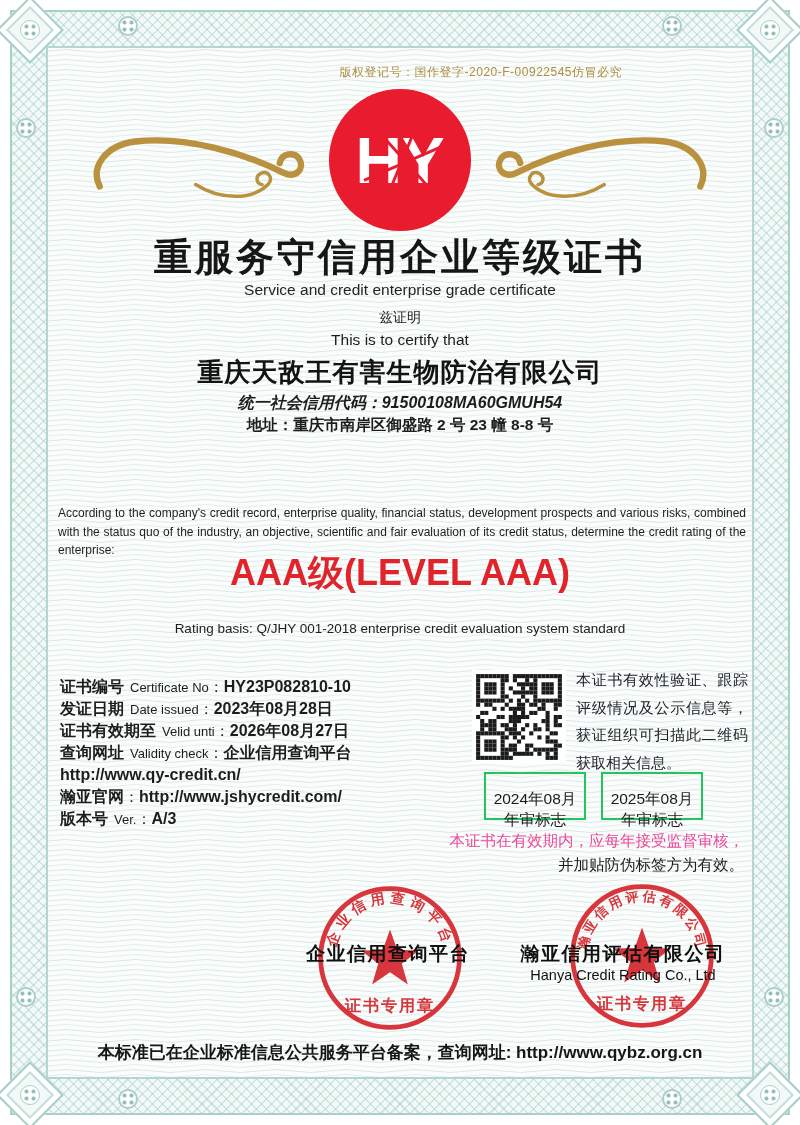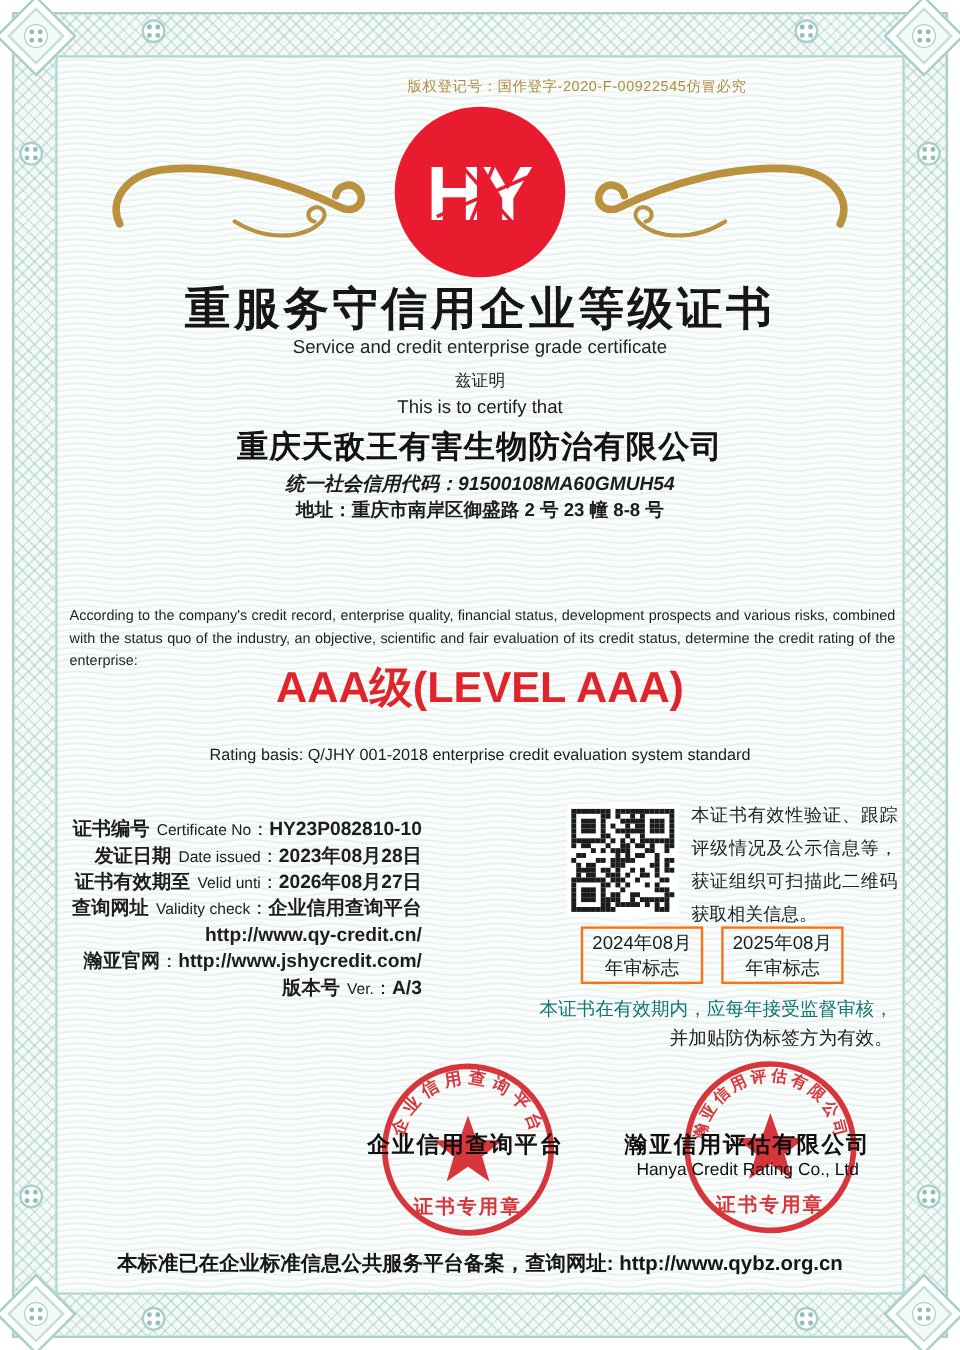--- a/index.html
+++ b/index.html
@@ -43,35 +43,35 @@
   .address { top:415px; font-size:15.5px; font-weight:600; }
 
   .para-zh { top:449px; left:58px; width:688px; font-size:16px; line-height:26px; text-align:justify; color:#1b1b1b; }
   .para-en { top:504px; left:58px; width:688px; font-size:12px; line-height:18.5px; text-align:justify; color:#1e1e1e; }
 
   .aaa { top:549px; font-size:36px; font-weight:800; color:#e0242b; }
   .basis-zh { top:602px; font-size:14px; color:#1c1c1c; }
   .basis-en { top:621px; font-size:13.5px; color:#1c1c1c; }
 
   .details { left:60px; top:676px; }
-  .detail-line { height:22px; line-height:32px; white-space:nowrap;text-align:right; }
+  .detail-line { height:22px; line-height:22px; white-space:nowrap; }
   .dl-zh { font-size:16px; font-weight:600; }
   .dl-en { font-size:13px; margin-left:6px; }
   .dl-en:empty { margin:0; }
   .dl-sep { font-size:15px; }
   .dl-val { font-size:16px; font-weight:600; }
 
   .qr { left:472px; top:670px; width:94px; height:94px; }
   .qr-note { left:576px; top:666px; width:172px; font-size:15px; line-height:27.5px; text-align:justify; color:#20242a; }
 
-  .year-box { position:absolute; top:772px; width:102px; height:48px; border:2px solid #f97316; text-align:center; padding-top:2px; }
+  .year-box { position:absolute; top:772px; width:102px; height:48px; border:2px solid #22c55e; text-align:center; padding-top:14px; }
   .year-box span { display:block; font-size:15.5px; line-height:21px; color:#1b1b1b; }
   .box1 { left:484px; } .box2 { left:601px; }
 
-  .sup1 { top:831px; right:56px; font-size:15.5px; color:#0f766e; }
+  .sup1 { top:831px; right:56px; font-size:15.5px; color:#ec4899; }
   .sup2 { top:855px; right:56px; font-size:15.5px; color:#1c1c1c; }
 
   .seal { position:absolute; width:152px; height:152px; opacity:.92; }
   .seal-left { left:314px; top:882px; }
   .seal-right { left:566px; top:880px; }
   .org-zh { font-size:19px; font-weight:600; letter-spacing:1.5px; color:#101010; text-align:center; }
   .org-en { font-size:14.5px; color:#101010; text-align:center; }
   .ol-zh { left:288px; top:941px; width:200px; }
   .ol-en { left:275px; top:967px; width:226px; }
   .or-zh { left:517px; top:941px; width:212px; }

